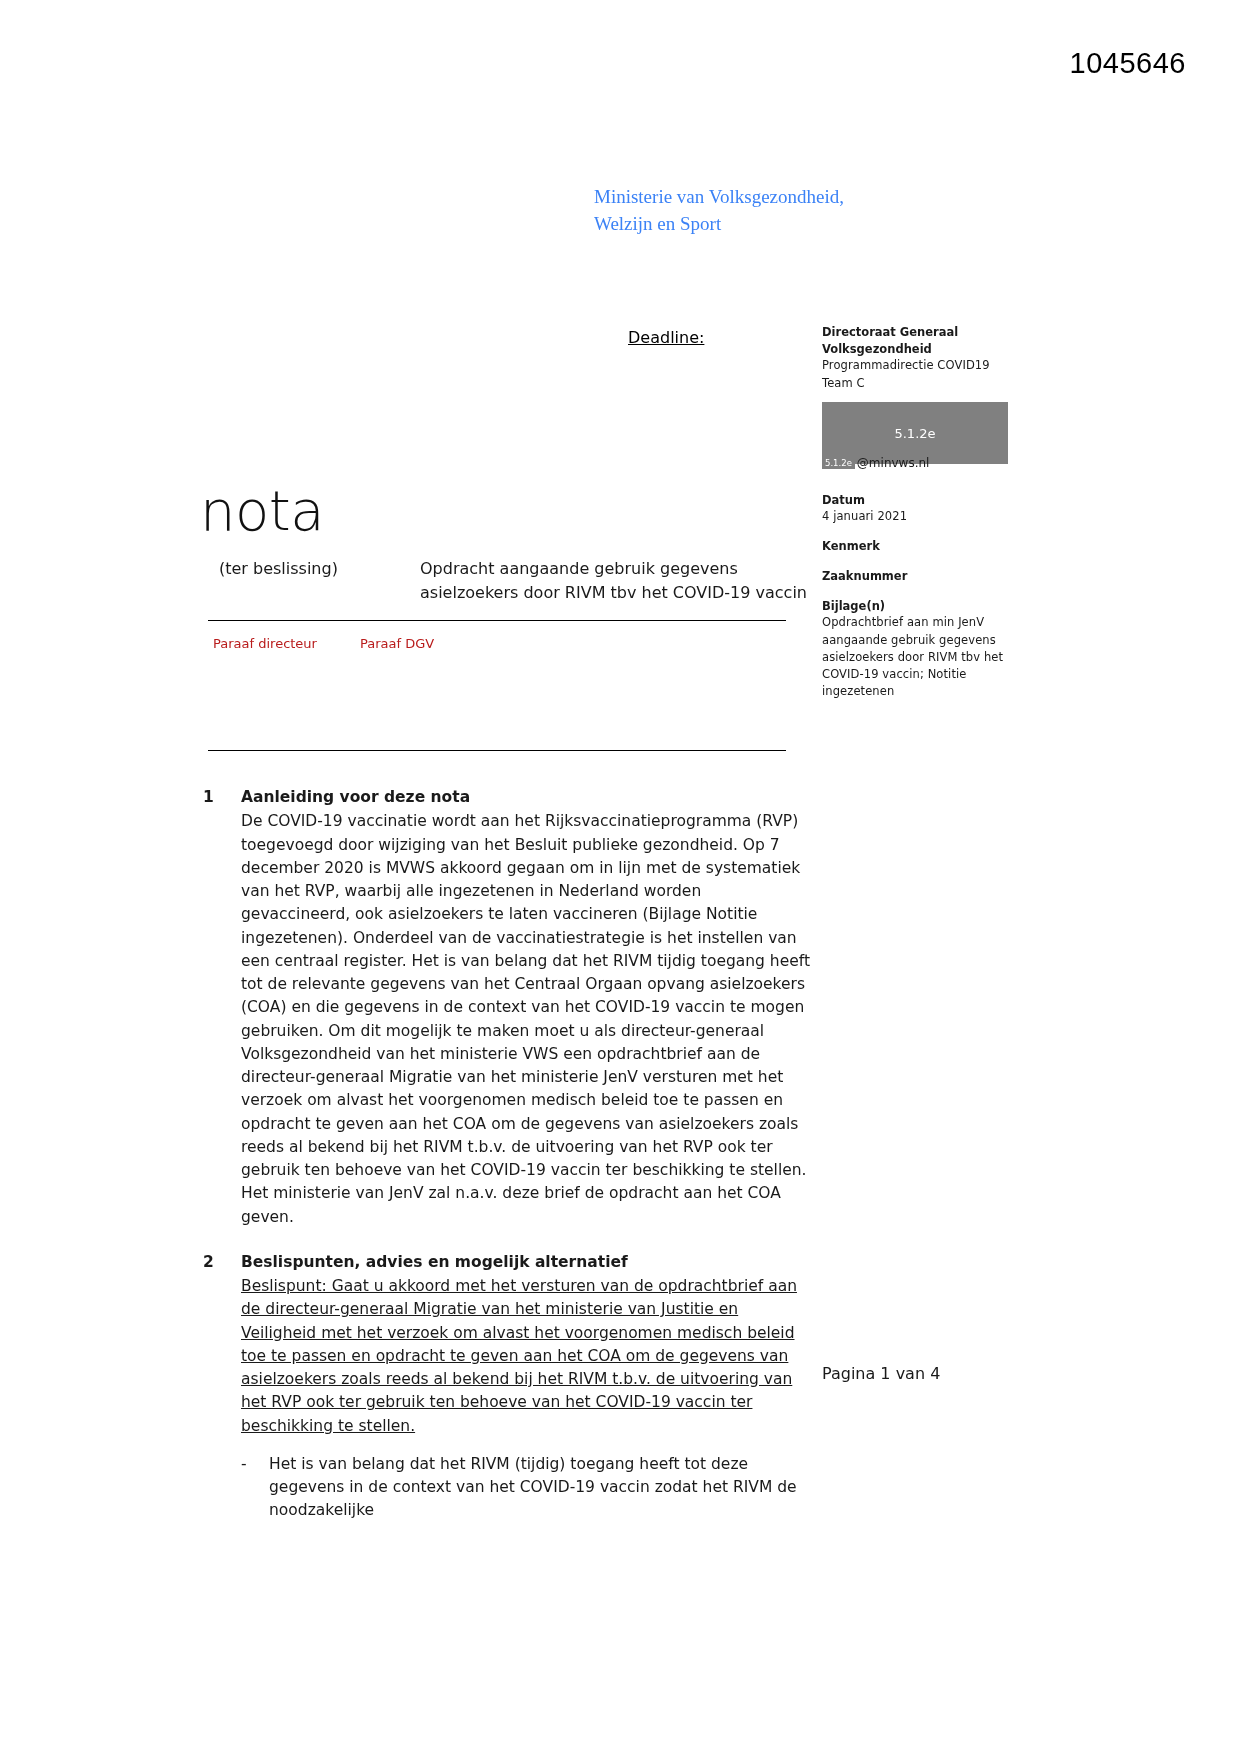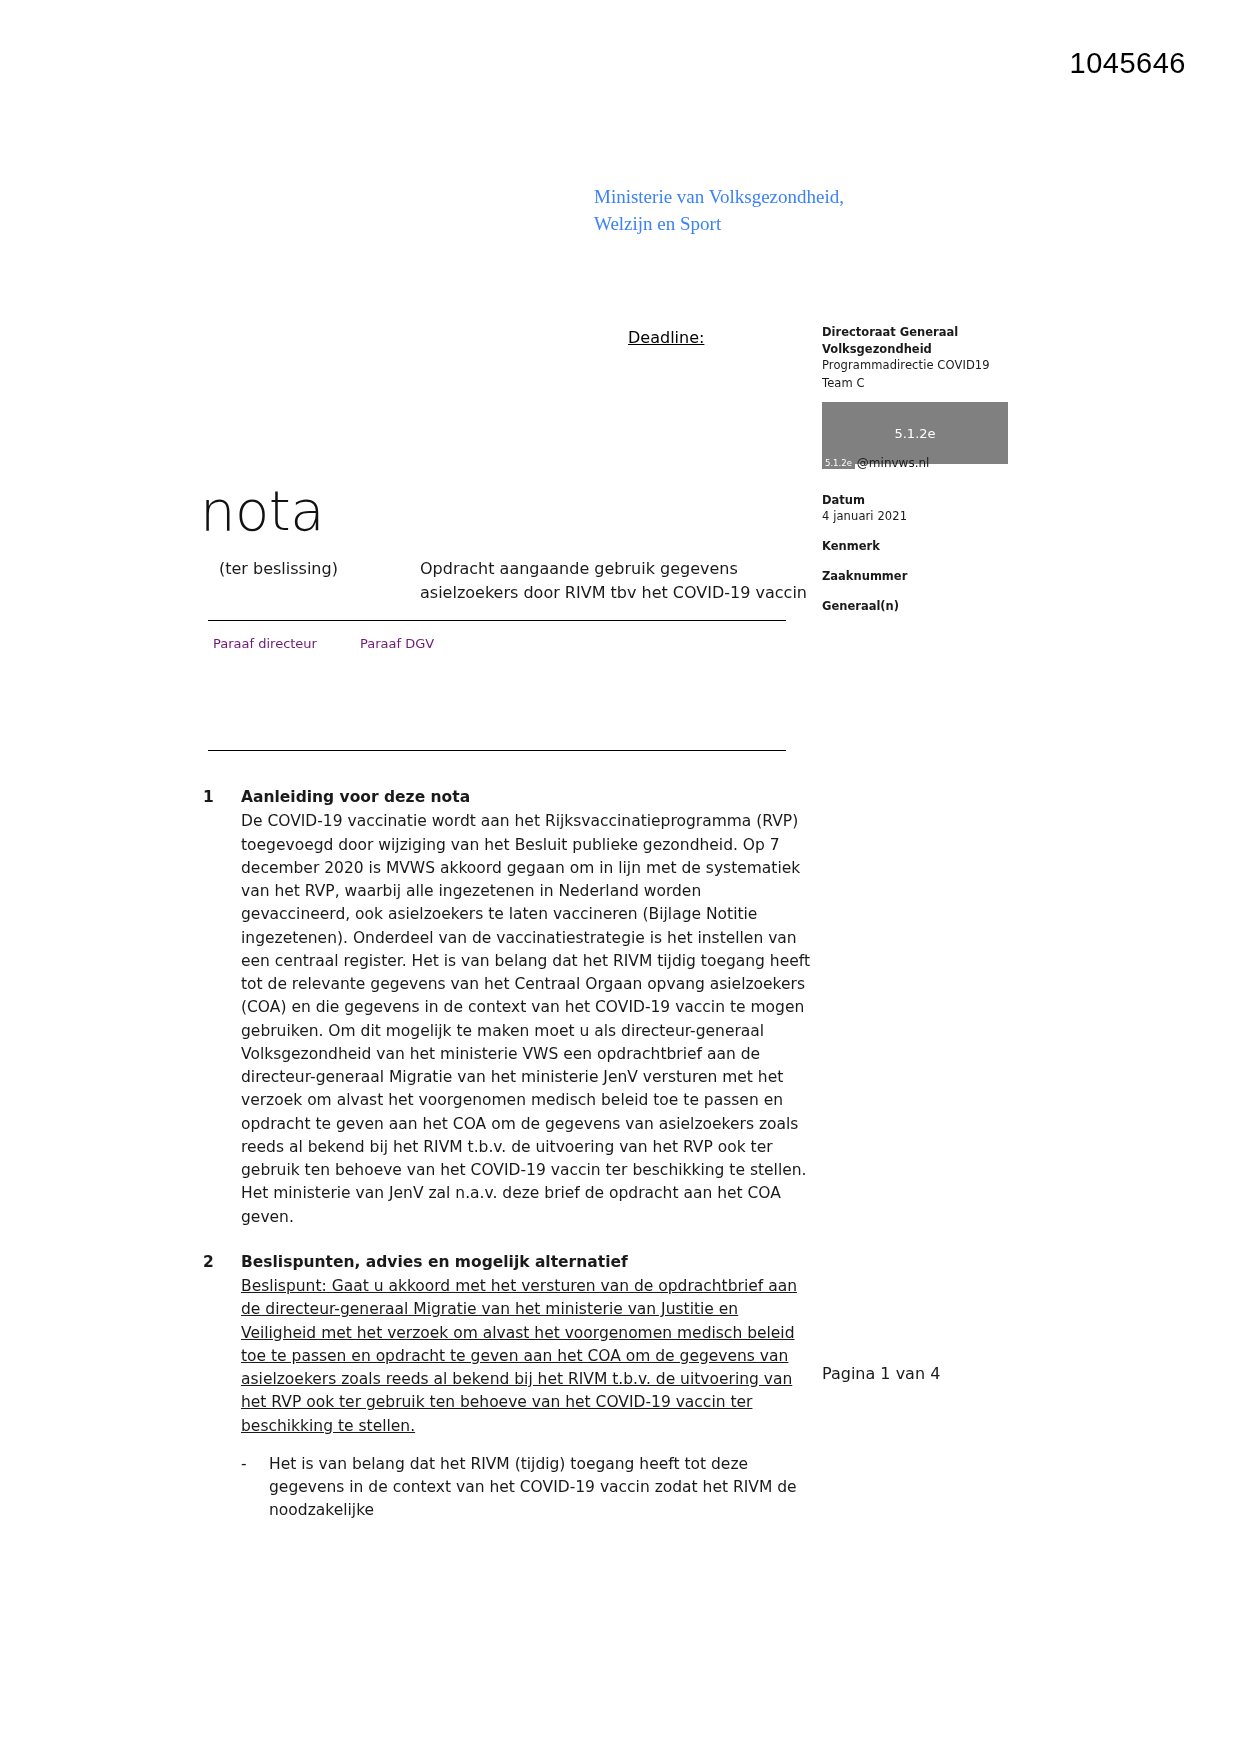--- a/index.html
+++ b/index.html
@@ -159,21 +159,21 @@
   }
   .rule-1 { top: 620px; }
   .rule-2 { top: 750px; }
 
   
   .paraaf {
     position: absolute;
     top: 636px;
     font-family: "DejaVu Sans", sans-serif;
     font-size: 13px;
-    color: #701a75;
+    color: #b91c1c;
   }
   .paraaf-1 { left: 213px; }
   .paraaf-2 { left: 360px; }
 
   
   .body {
     position: absolute;
     left: 203px;
     top: 786px;
     width: 608px;
@@ -241,21 +241,22 @@
     <div style="height:74px"></div>
     <div class="sb-strong">Datum</div>
     <div class="sb-plain">4 januari 2021</div>
     <div class="sb-gap"></div>
     <div class="sb-strong">Kenmerk</div>
     <div class="sb-plain"></div>
     <div class="sb-gap"></div>
     <div class="sb-strong">Zaaknummer</div>
     <div class="sb-plain"></div>
     <div class="sb-gap"></div>
-    <div class="sb-strong">Generaal(n)</div>
+    <div class="sb-strong">Bijlage(n)</div>
+    <div class="sb-plain">Opdrachtbrief aan min JenV aangaande gebruik gegevens asielzoekers door RIVM tbv het COVID-19 vaccin; Notitie ingezetenen</div>
   </div>
 
   <div class="redact-big">
     <span>5.1.2e</span>
   </div>
 
   <div class="email-line">
     <span class="redact-small">5.1.2e</span>
     <span>@minvws.nl</span>
   </div>

